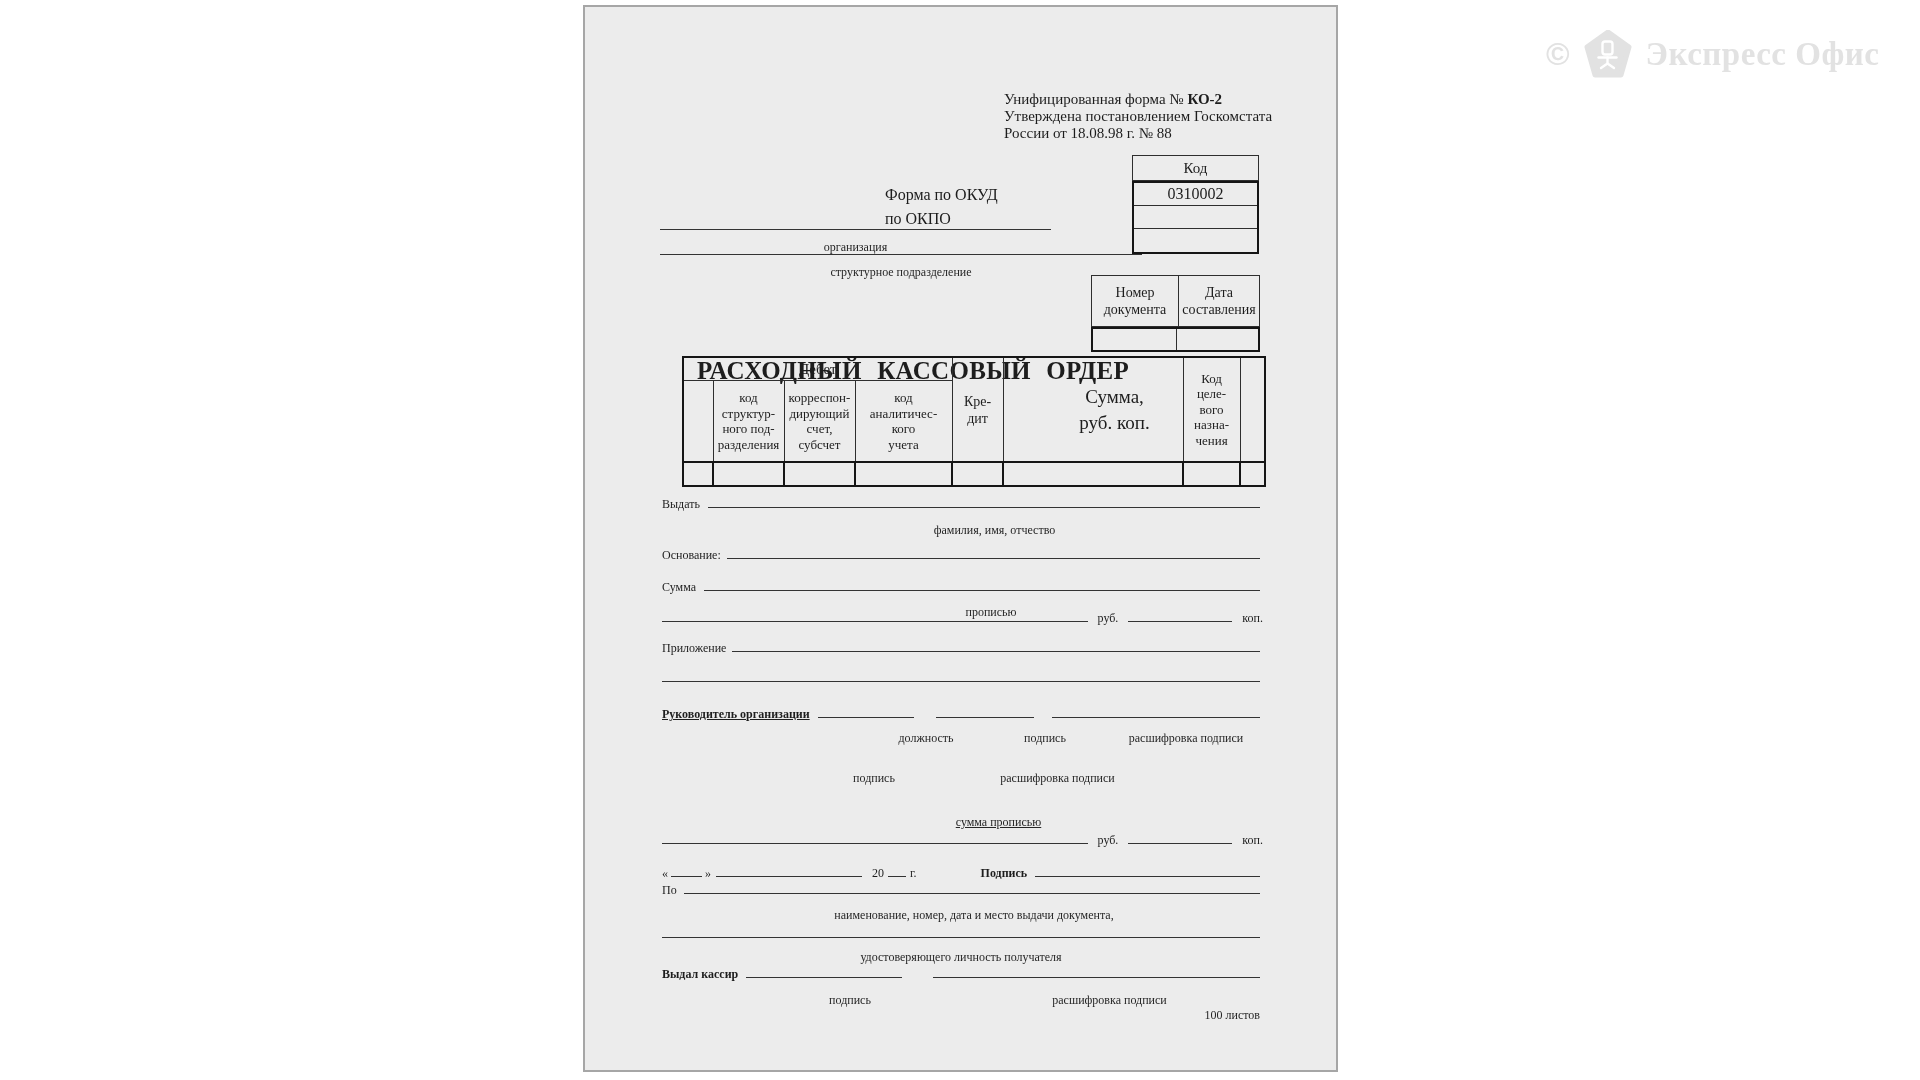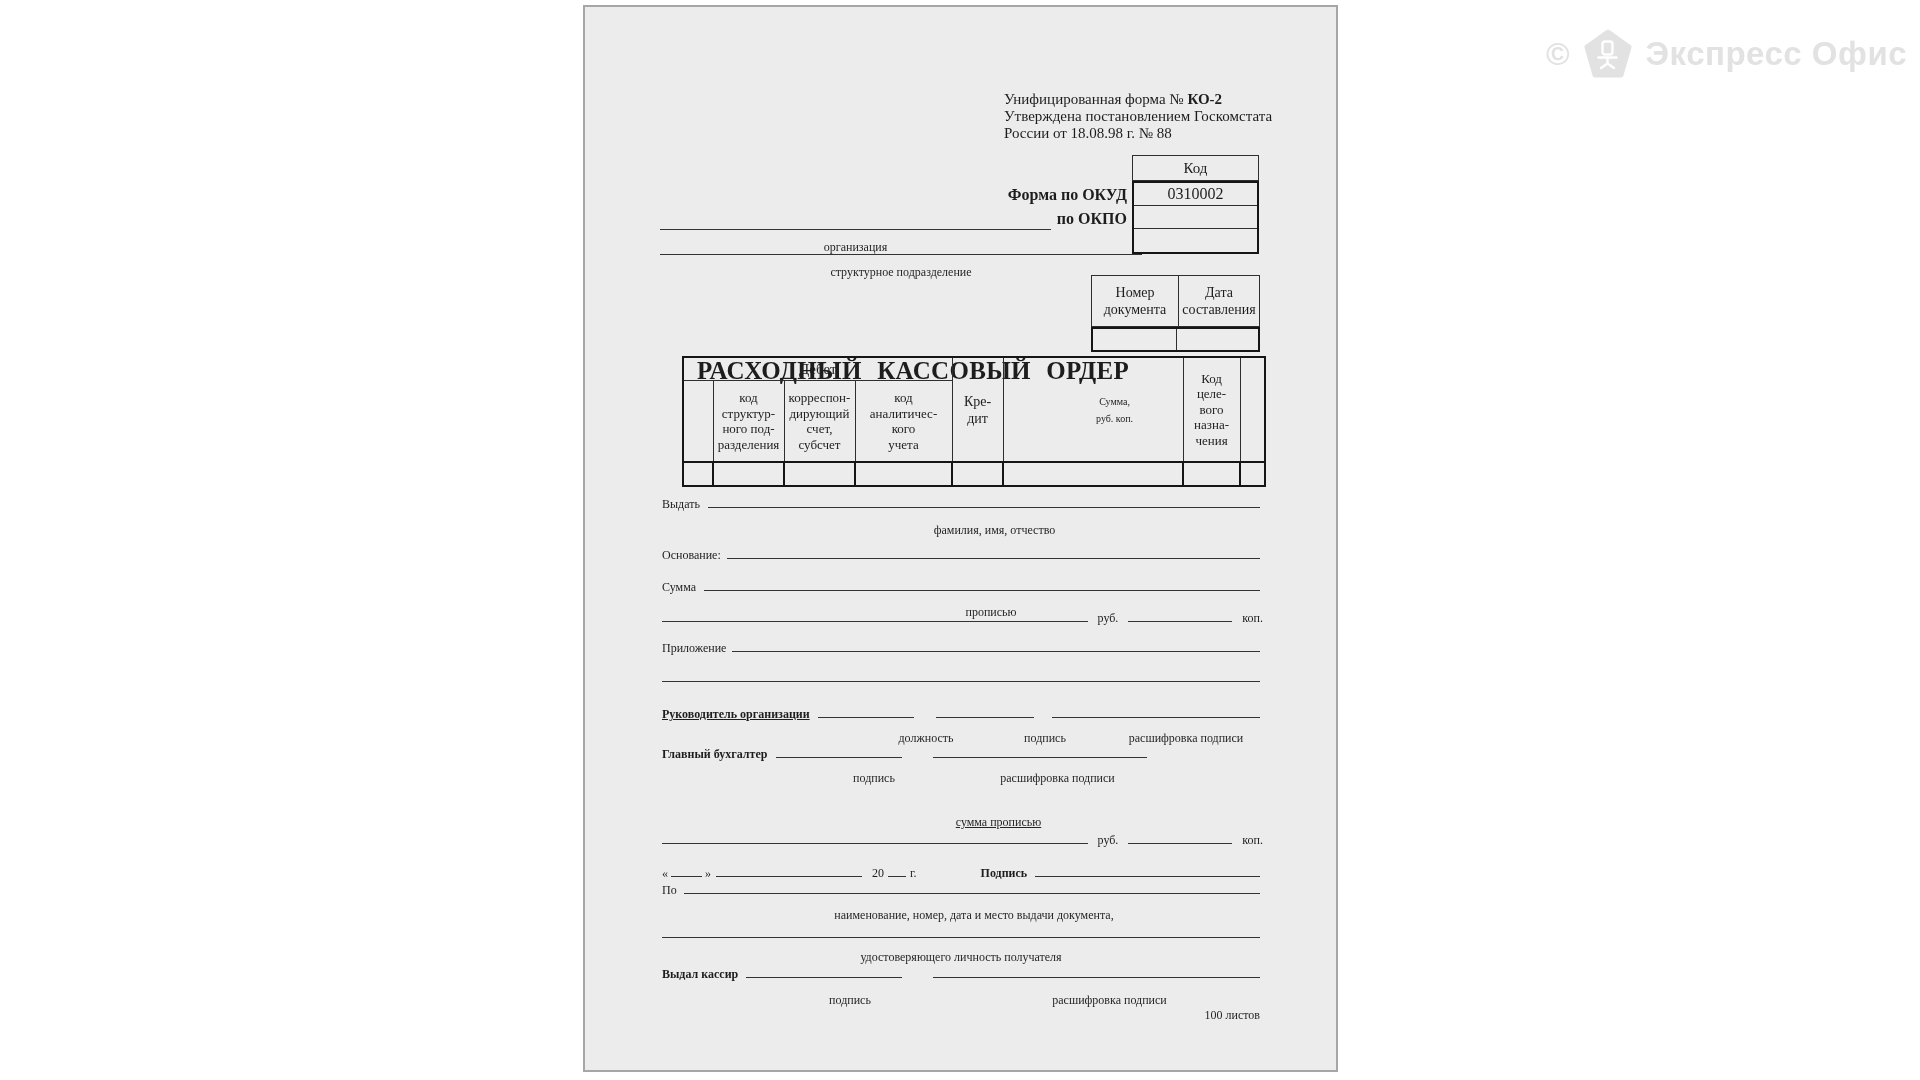--- a/index.html
+++ b/index.html
@@ -1,61 +1,61 @@
 <!DOCTYPE html>
 <html><head>
 <meta charset="utf-8">
 <style>
   html,body{margin:0;padding:0;background:#fff;}
   .page{position:relative;width:1920px;height:1080px;background:#ffffff;overflow:hidden;
         font-family:"Liberation Serif","DejaVu Serif",serif;color:#1d1d1d;}
   
   .wm{position:absolute;left:1546px;top:30px;display:flex;align-items:center;gap:13px;color:#e2e2e2;}
   .wm-c{font-family:"Liberation Sans","DejaVu Sans",sans-serif;font-size:32px;font-weight:bold;line-height:32px;}
-  .wm-t{font-family:Liberation Sans, sans-serif;font-size:33px;font-weight:bold;letter-spacing:.5px;white-space:nowrap;}
+  .wm-t{font-family:Liberation Serif, serif;font-size:33px;font-weight:bold;letter-spacing:.5px;white-space:nowrap;}
   
   .sheet{position:absolute;left:583px;top:5px;width:755px;height:1067px;background:#ececec;
          border:2px solid #a6a6a6;box-sizing:border-box;}
   .abs{position:absolute;}
   .b{font-weight:bold;}
   .pl{white-space:pre-line;}
   .cap{position:absolute;font-size:12px;line-height:13px;text-align:center;color:#262626;white-space:nowrap;margin-top:8px;}
   .flexrow{position:absolute;display:flex;align-items:baseline;font-size:12px;line-height:20px;white-space:nowrap;width:598px;}
   .ln{height:13px;border-bottom:1.5px solid #333;}
   .f1{flex:1;}
   .hr{position:absolute;height:17px;border-bottom:1.5px solid #333;width:598px;left:77px;}
   
   .hdr{position:absolute;left:419px;top:84px;font-size:15px;line-height:17px;}
   
   .code-head{position:absolute;left:547px;top:148px;width:127px;height:26px;box-sizing:border-box;
              border:1.2px solid #2e2e2e;text-align:center;font-size:15px;line-height:24px;}
   .code-body{position:absolute;left:547px;top:174px;width:127px;height:73px;box-sizing:border-box;
              border:2.5px solid #151515;}
   .code-r{height:22px;border-bottom:1.2px solid #2e2e2e;text-align:center;font-size:16px;line-height:22px;}
   .code-r:last-child{border-bottom:none;}
-  .rlabel{position:absolute;left:300px;width:242px;text-align:right;font-size:16px;line-height:20px;font-weight:bold;}
+  .rlabel{position:absolute;left:300px;width:242px;font-size:16px;line-height:20px;}
   
   .doc-head{position:absolute;left:506px;top:268px;width:169px;height:52px;box-sizing:border-box;
             border:1.2px solid #2e2e2e;display:flex;text-align:center;font-size:14px;line-height:17px;}
   .doc-head .c1{width:86px;display:flex;align-items:center;justify-content:center;box-sizing:border-box;}
   .doc-head .c2{flex:1;display:flex;align-items:center;justify-content:center;border-left:1.2px solid #2e2e2e;box-sizing:border-box;}
   .doc-body{position:absolute;left:506px;top:320px;width:169px;height:25px;box-sizing:border-box;
             border:2.5px solid #151515;display:flex;}
   .doc-body .c1{width:84px;border-right:1.2px solid #2e2e2e;box-sizing:border-box;}
   
   .title{position:absolute;left:78px;top:302px;width:500px;text-align:center;font-size:25px;
          font-weight:bold;letter-spacing:.3px;word-spacing:9px;white-space:nowrap;margin-top:48px;}
   
   table.debit{position:absolute;left:97px;top:349px;width:582px;border-collapse:collapse;table-layout:fixed;
               border:2.5px solid #151515;text-align:center;}
   table.debit td{border:1.2px solid #2e2e2e;padding:0;vertical-align:middle;}
   table.debit .h1 td{height:22px;font-size:15px;}
   table.debit .h2 td{height:80px;font-size:13px;line-height:15.5px;}
   table.debit td.mid{font-size:14px;line-height:17px;}
-  table.debit td.sum{font-size:10px;line-height:17px;padding-left:43px;}
+  table.debit td.sum{font-size:19px;line-height:26px;padding-left:43px;}
   table.debit td.purp{font-size:13px;line-height:15.5px;}
   table.debit .data td{height:22px;border:2px solid #151515;}
   .sheets{position:absolute;left:475px;top:1001px;width:200px;text-align:right;font-size:12px;color:#262626;}
 </style>
 </head>
 <body>
 
 <div class="page">
 
   <div class="wm">
@@ -195,25 +195,20 @@
     <div class="flexrow" style="left:77px;top:697px;text-decoration:underline;">
       <span class="b">Руководитель организации</span>
       <span class="ln" style="width:96px;margin-left:8px;"></span>
       <span class="ln" style="width:98px;margin-left:22px;"></span>
       <span class="ln f1" style="margin-left:18px;"></span>
     </div>
     <div class="cap" style="left:293px;top:717px;width:96px;text-align:center;">должность</div>
     <div class="cap" style="left:411px;top:717px;width:98px;">подпись</div>
     <div class="cap" style="left:527px;top:717px;width:148px;">расшифровка подписи</div>
 
-    <div class="flexrow" style="left:77px;top:737px;width:485px;">
-      <span class="b">Главный бухгалтер</span>
-      <span class="ln" style="width:126px;margin-left:9px;"></span>
-      <span class="ln f1" style="margin-left:31px;"></span>
-    </div>
     <div class="cap" style="left:226px;top:757px;width:126px;">подпись</div>
     <div class="cap" style="left:383px;top:757px;width:179px;">расшифровка подписи</div>
 
     <div class="cap" style="left:152px;top:801px;width:523px;text-decoration:underline;">сумма прописью</div>
 
     <div class="flexrow" style="left:77px;top:823px;width:601px;">
       <span class="ln f1"></span>
       <span style="margin-left:10px;">руб.</span>
       <span class="ln" style="width:104px;margin-left:10px;"></span>
       <span style="margin-left:10px;">коп.</span>

